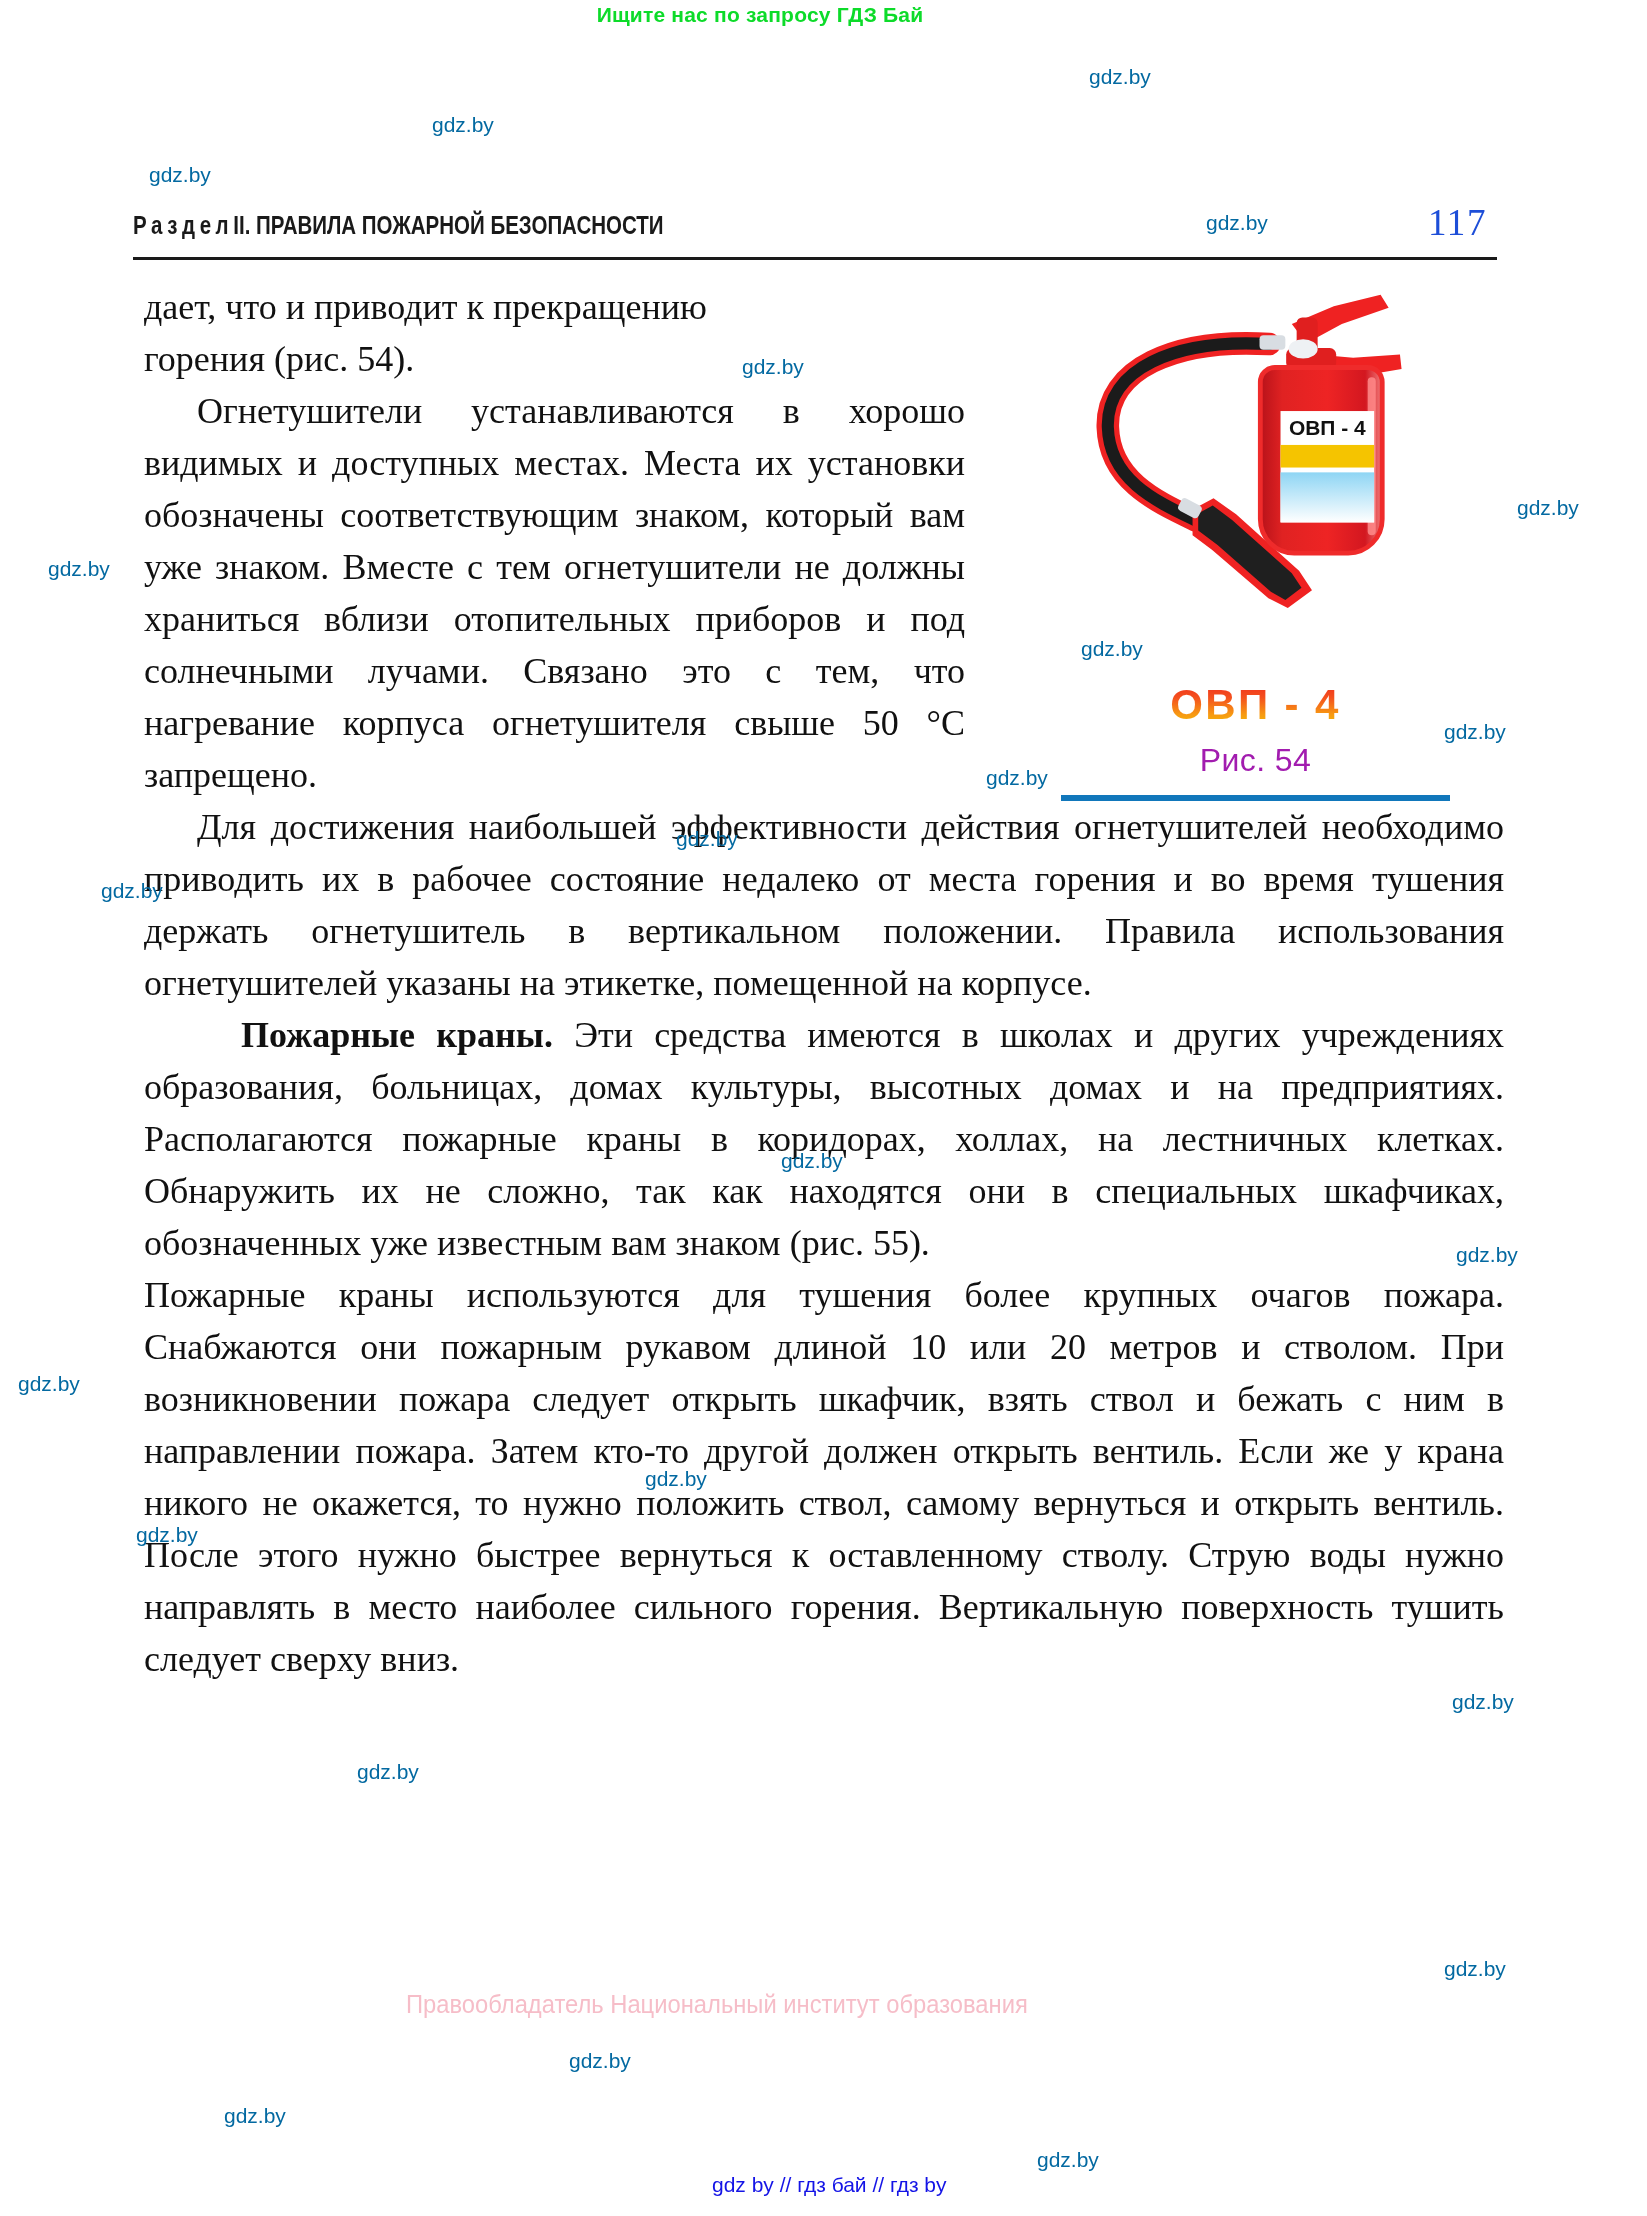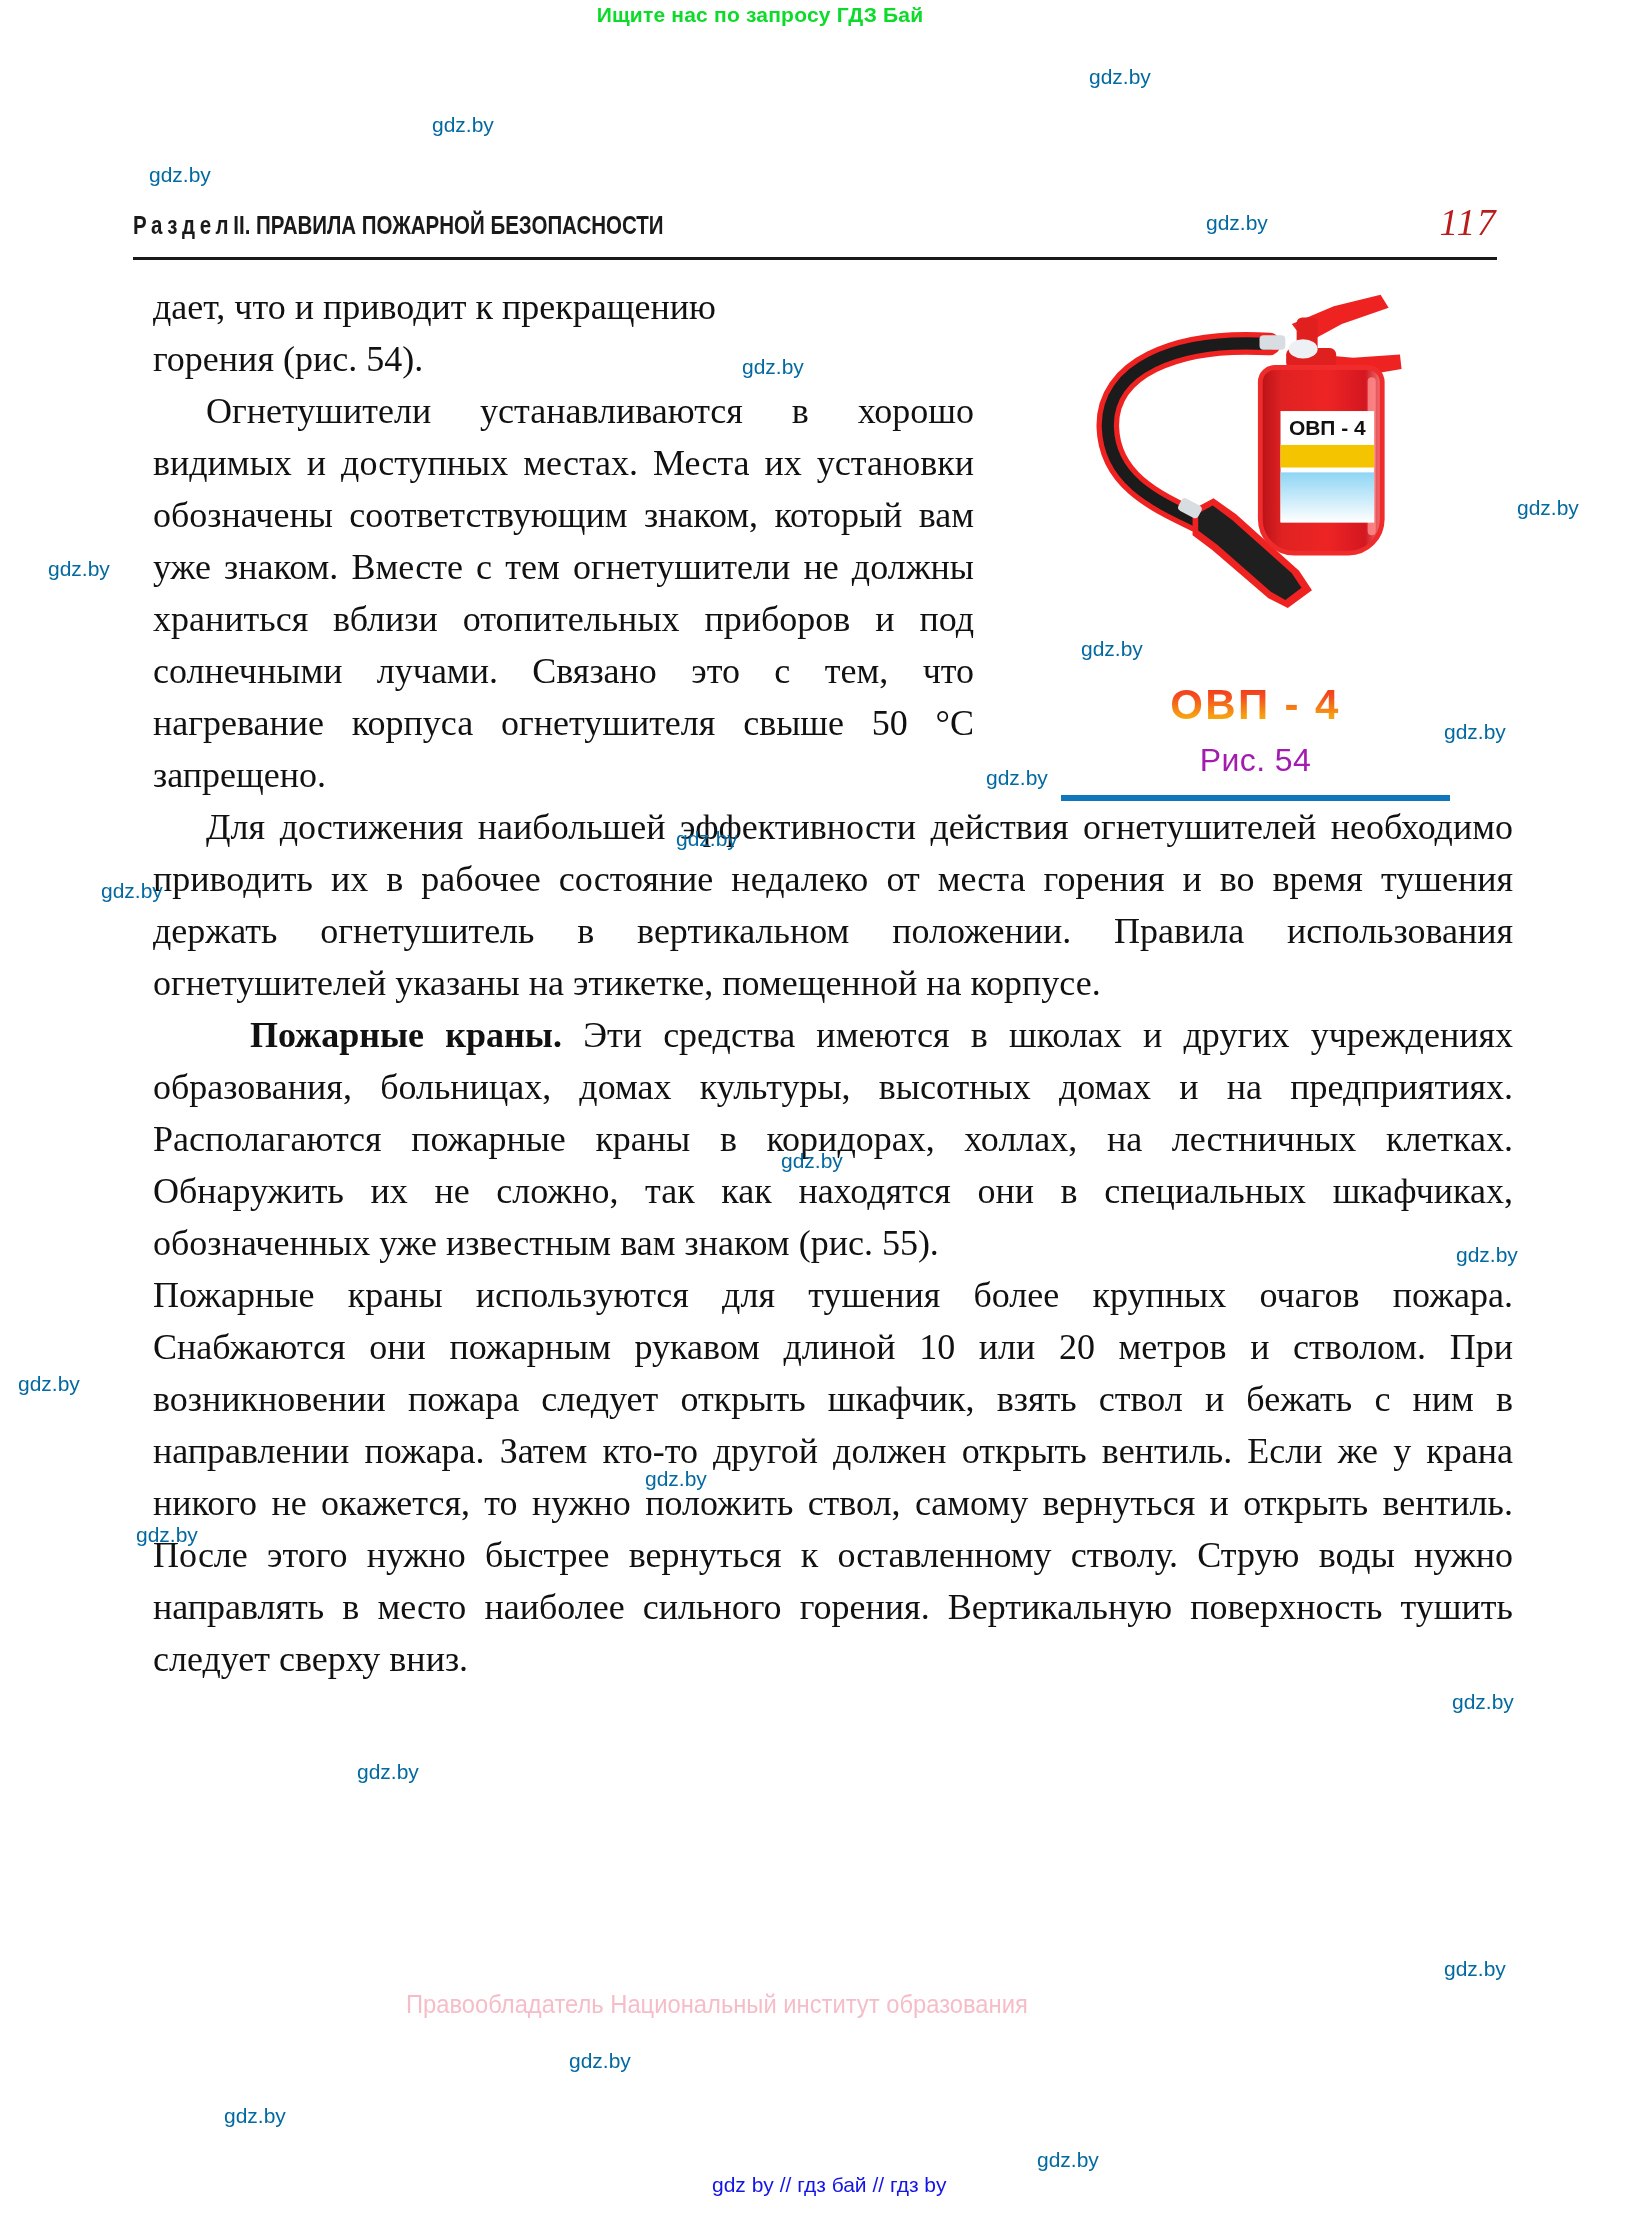--- a/index.html
+++ b/index.html
@@ -30,26 +30,25 @@
     position:absolute;left:0;top:0;
     font-family:"Liberation Sans", sans-serif;
     font-size:25px;font-weight:bold;
     color:#1a1a1a;
     white-space:nowrap;
     transform:scaleX(.82);
     transform-origin:left center;
   }
   .runhead-title .spaced{letter-spacing:5.6px;}
   .runhead-page{
-    position:absolute;right:0;top:-9.7px;
+    position:absolute;right:10px;top:-9.7px;
     font-family:"Liberation Serif", serif;
     font-size:37px;
-    color:#b91c1c;
+    color:#1d4ed8;
     letter-spacing:1.6px;
-    font-style:italic;
   }
   .runhead-rule{
     position:absolute;left:133px;top:257px;
     width:1364px;height:3.2px;background:#1a1a1a;
   }
 
   
   .figure{
     position:absolute;left:1061px;top:290px;width:389px;
   }
@@ -77,21 +76,21 @@
     color:#a21caf;
     letter-spacing:0.4px;
   }
   .fig-rule{
     margin-top:16px;
     width:389px;height:5.6px;background:#1177bb;
   }
 
   
   .body-text{
-    position:absolute;left:153px;top:281px;width:1360px;
+    position:absolute;left:144px;top:281px;width:1360px;
     font-size:36px;
     line-height:52px;
     color:#111;
     text-align:justify;
   }
   .body-text p{margin:0;}
   .p-indent{text-indent:53px;}
   .bold{font-weight:bold;margin-left:44px;}
   
   .narrow{width:821px;}

